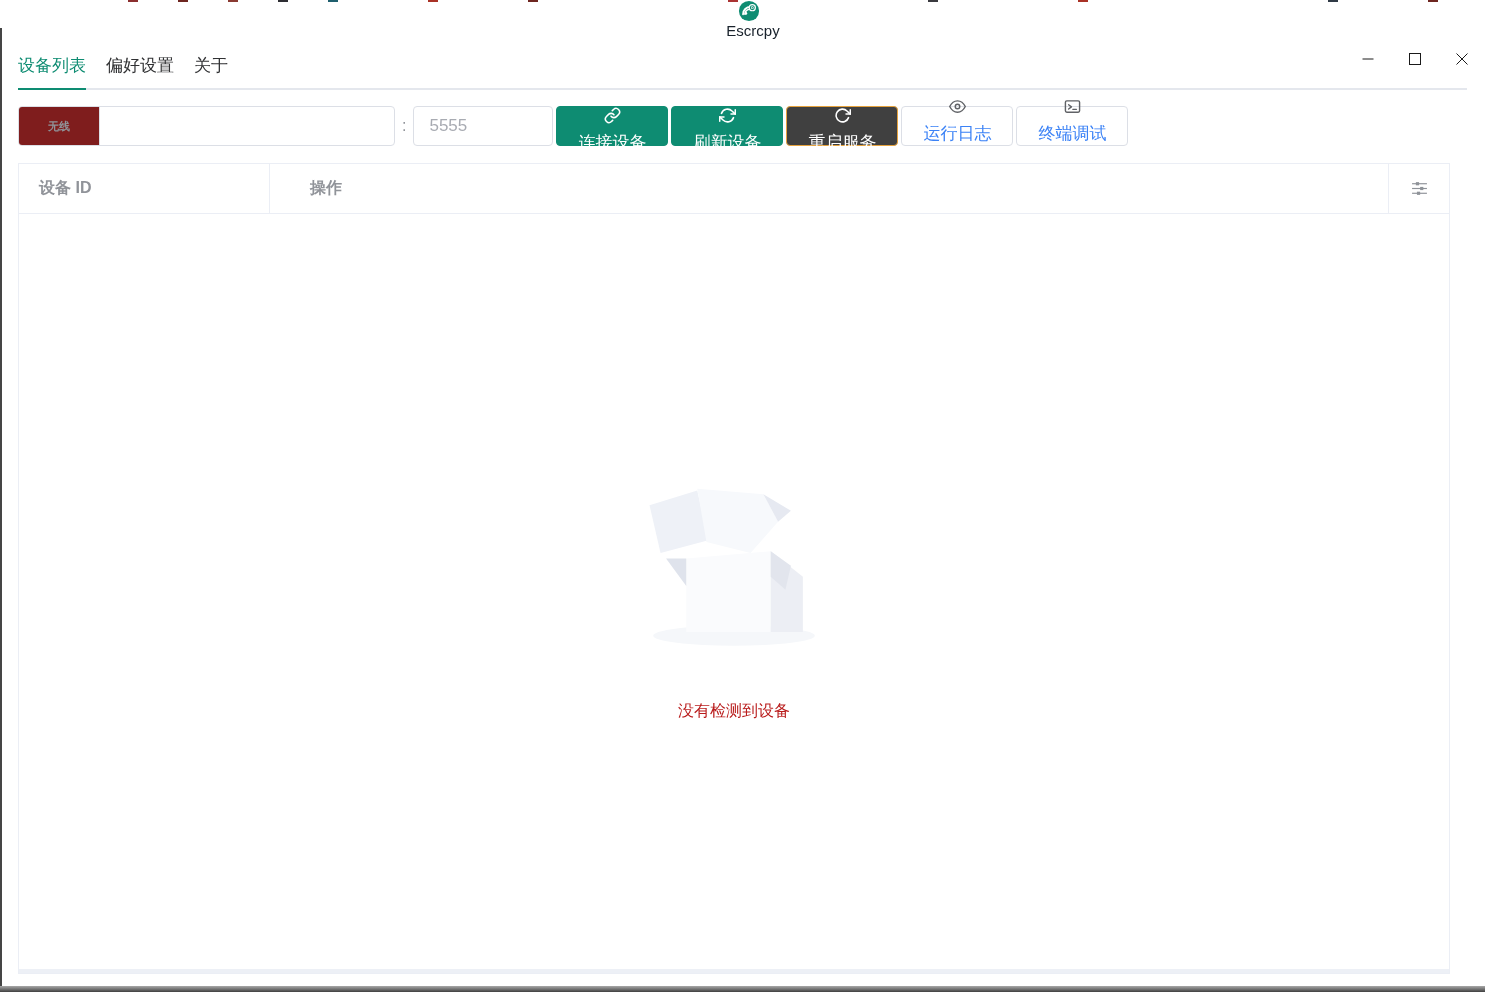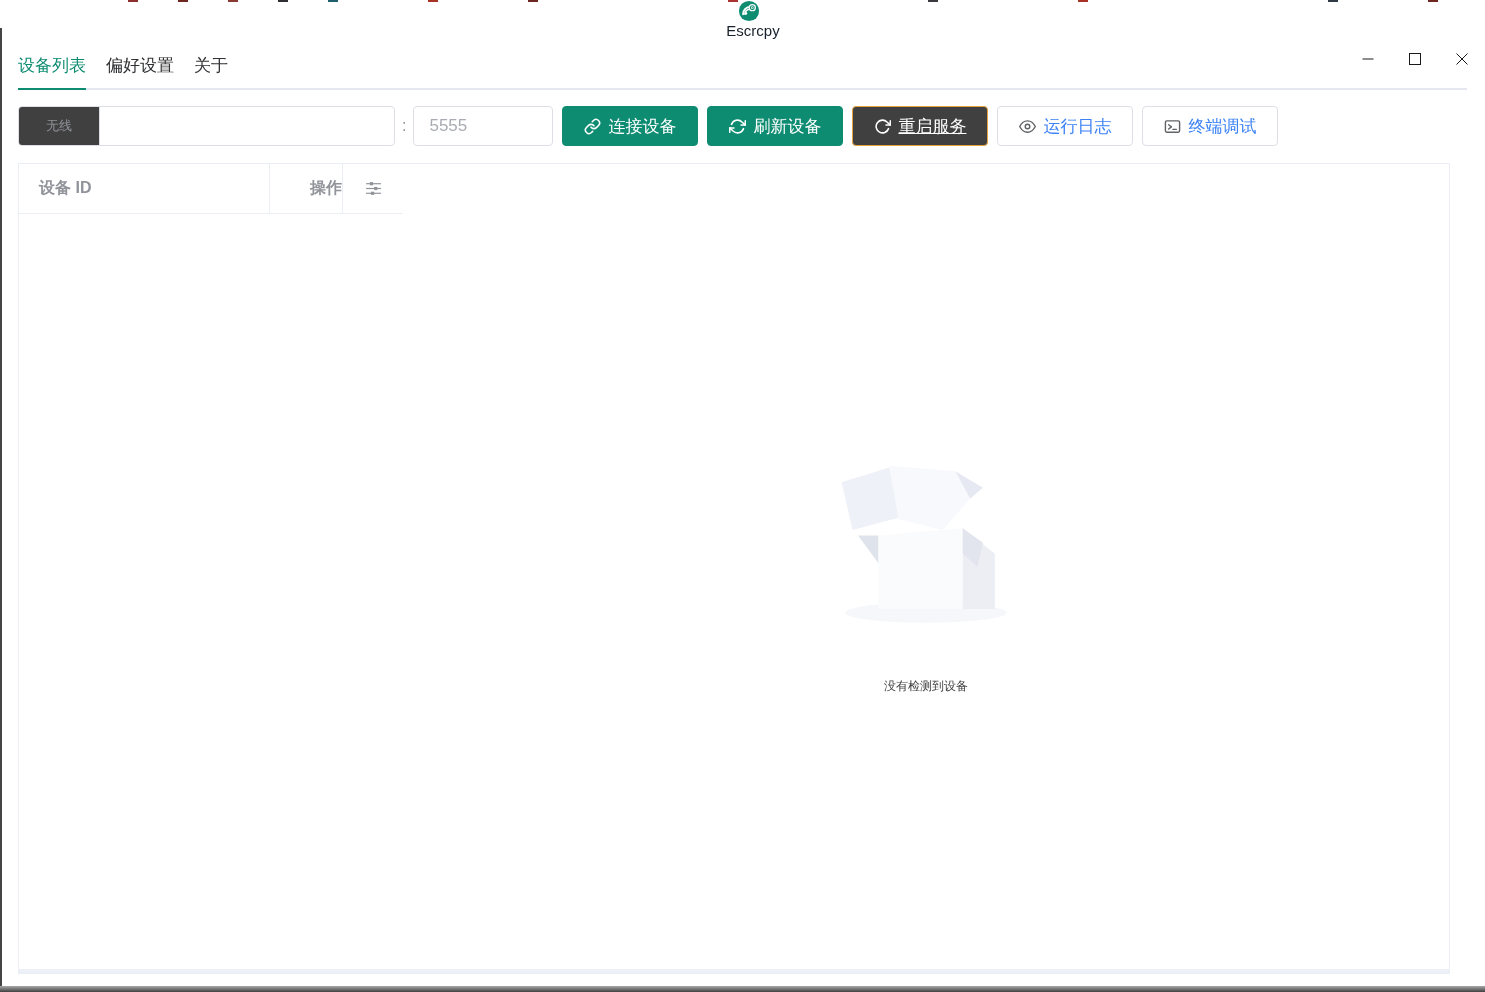--- a/index.html
+++ b/index.html
@@ -53,73 +53,73 @@
     height: 2px; background: #0e8c72;
   }
 
   
   .toolbar { margin: 16px 18px 0 18px; display: flex; align-items: center; }
   .connect-group {
     display: flex; width: 377px; height: 40px;
     border: 1px solid #dcdfe6; border-radius: 4px; overflow: hidden; background: #fff;
   }
   .mode-select {
-    width: 81px; background: #404040; color: #909399; font-size: 13px;
+    width: 81px; background: #7f1d1d; color: #909399; font-size: 11px;
     display: flex; align-items: center; justify-content: center;
-    border-right: 1px solid #dcdfe6; cursor: pointer; flex: 0 0 auto;
+    border-right: 1px solid #dcdfe6; cursor: pointer; flex: 0 0 auto; font-weight: bold;
   }
   .host-input {
     flex: 1; border: none; outline: none; padding: 0 16px;
     font-size: 17px; color: #606266; min-width: 0;
     font-family: "Liberation Sans", "DejaVu Sans", sans-serif;
   }
   .colon { margin: 0 7px; color: #909399; font-size: 16px; }
   .port-input {
     width: 140px; height: 40px; border: 1px solid #dcdfe6; border-radius: 4px;
     padding: 0 15px; font-size: 17px; color: #606266; outline: none;
     font-family: "Liberation Sans", "DejaVu Sans", sans-serif;
   }
   .host-input::placeholder, .port-input::placeholder { color: #a8abb2; }
 
   .btn {
     height: 40px; border-radius: 4px; display: inline-flex; align-items: center;
-    gap: 7px; font-size: 17px; padding: 0 21px; margin-left: 9px;
+    gap: 7px; font-size: 17px; padding: 0 21px; margin-left: 3px;
     border: 1px solid transparent; cursor: pointer; background: #fff;
-    font-family: "Liberation Sans", "DejaVu Sans", sans-serif; white-space: nowrap;
+    font-family: "Liberation Sans", "DejaVu Sans", sans-serif; white-space: nowrap; flex-direction: column;
   }
   .btn.primary { background: #0e8c72; border-color: #0e8c72; color: #ffffff; }
   .btn.warning { background: #404040; border-color: #e6a23c; color: #ffffff; text-decoration: underline; }
   .btn.plain   { border-color: #dcdfe6; color: #3b82f6; justify-content: flex-end; }
   .btn svg { flex: 0 0 auto; }
 
   
   .device-table {
     margin: 17px 35px 0 18px; height: 811px;
     border: 1px solid #ebeef5; position: relative;
-    display: flex; background: #fff;
+    display: flex; flex-direction: column; background: #fff;
   }
   .thead { display: flex; height: 50px; border-bottom: 1px solid #ebeef5; flex: 0 0 auto; }
   .th {
     display: flex; align-items: center; font-size: 16px; font-weight: 700;
     color: #909399; padding-left: 18px;
   }
   .th-id   { width: 250px; padding-left: 20px; }
   .th-name { width: 575px; border-left: 1px solid #ebeef5; }
   .th-ops  { flex: 1; border-left: 1px solid #ebeef5; padding-left: 40px; }
   .th-settings {
     width: 61px; border-left: 1px solid #ebeef5;
     display: flex; align-items: center; justify-content: center; padding-left: 0;
     cursor: pointer;
   }
   .tbody { flex: 1; display: flex; flex-direction: column; align-items: center; justify-content: center; }
   .device-table::after {
     content: ""; position: absolute; left: 0; right: 0; bottom: 0; height: 4px;
     background: #edf0f6;
   }
-  .empty-text { margin-top: 50px; font-size: 12px; color: #404040; }
+  .empty-text { margin-top: 50px; font-size: 16px; color: #b91c1c; }
 </style>
 </head>
 <body>
 
 <div class="edge-top"></div>
 <div class="edge-left"></div>
 <div class="edge-bottom"></div>
 
 <div class="titlebar">
   <svg class="logo" viewBox="0 0 24 24">

